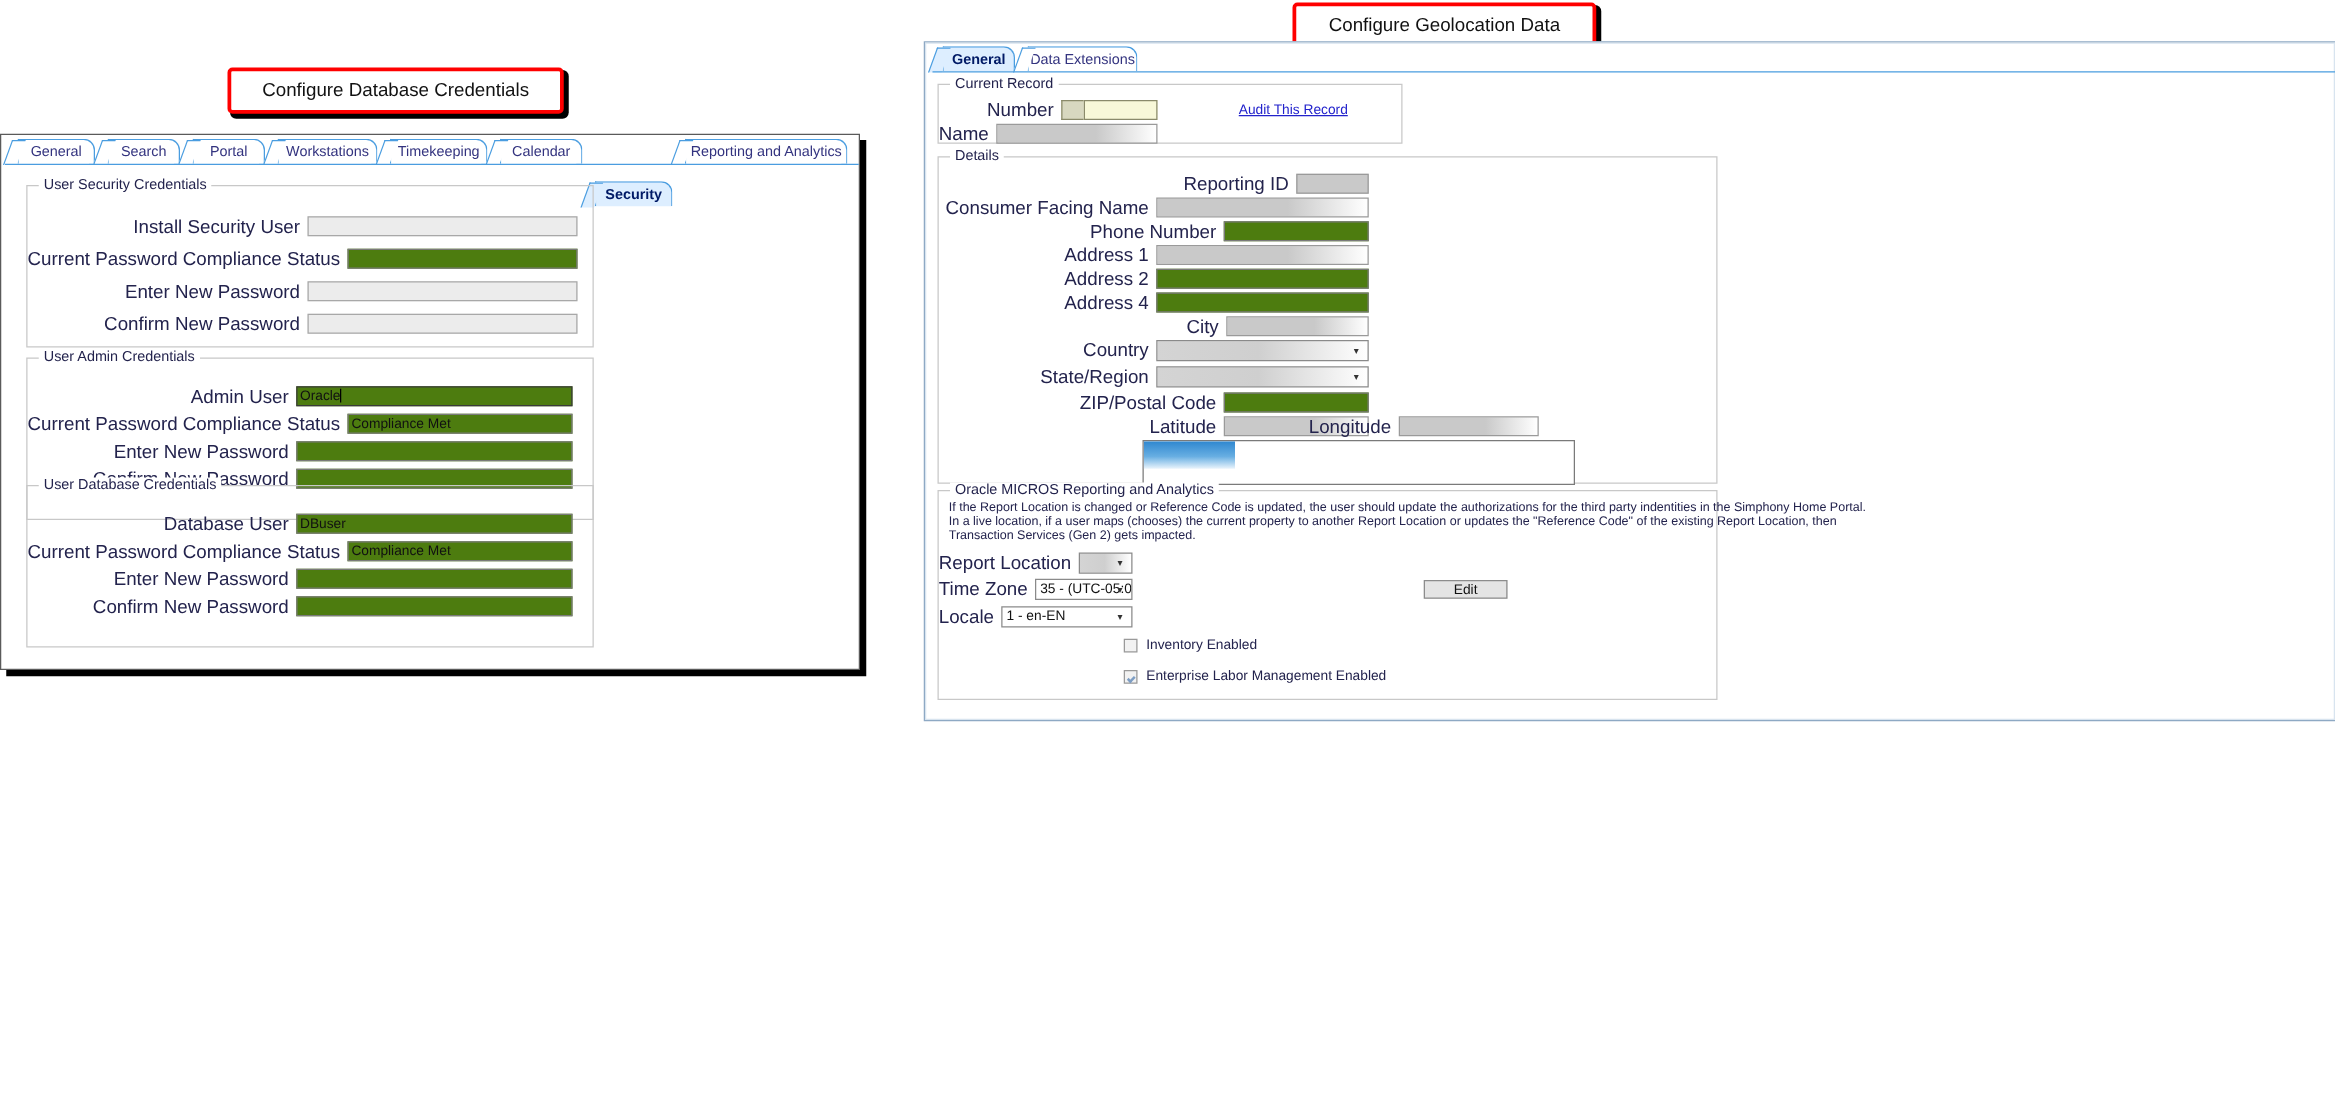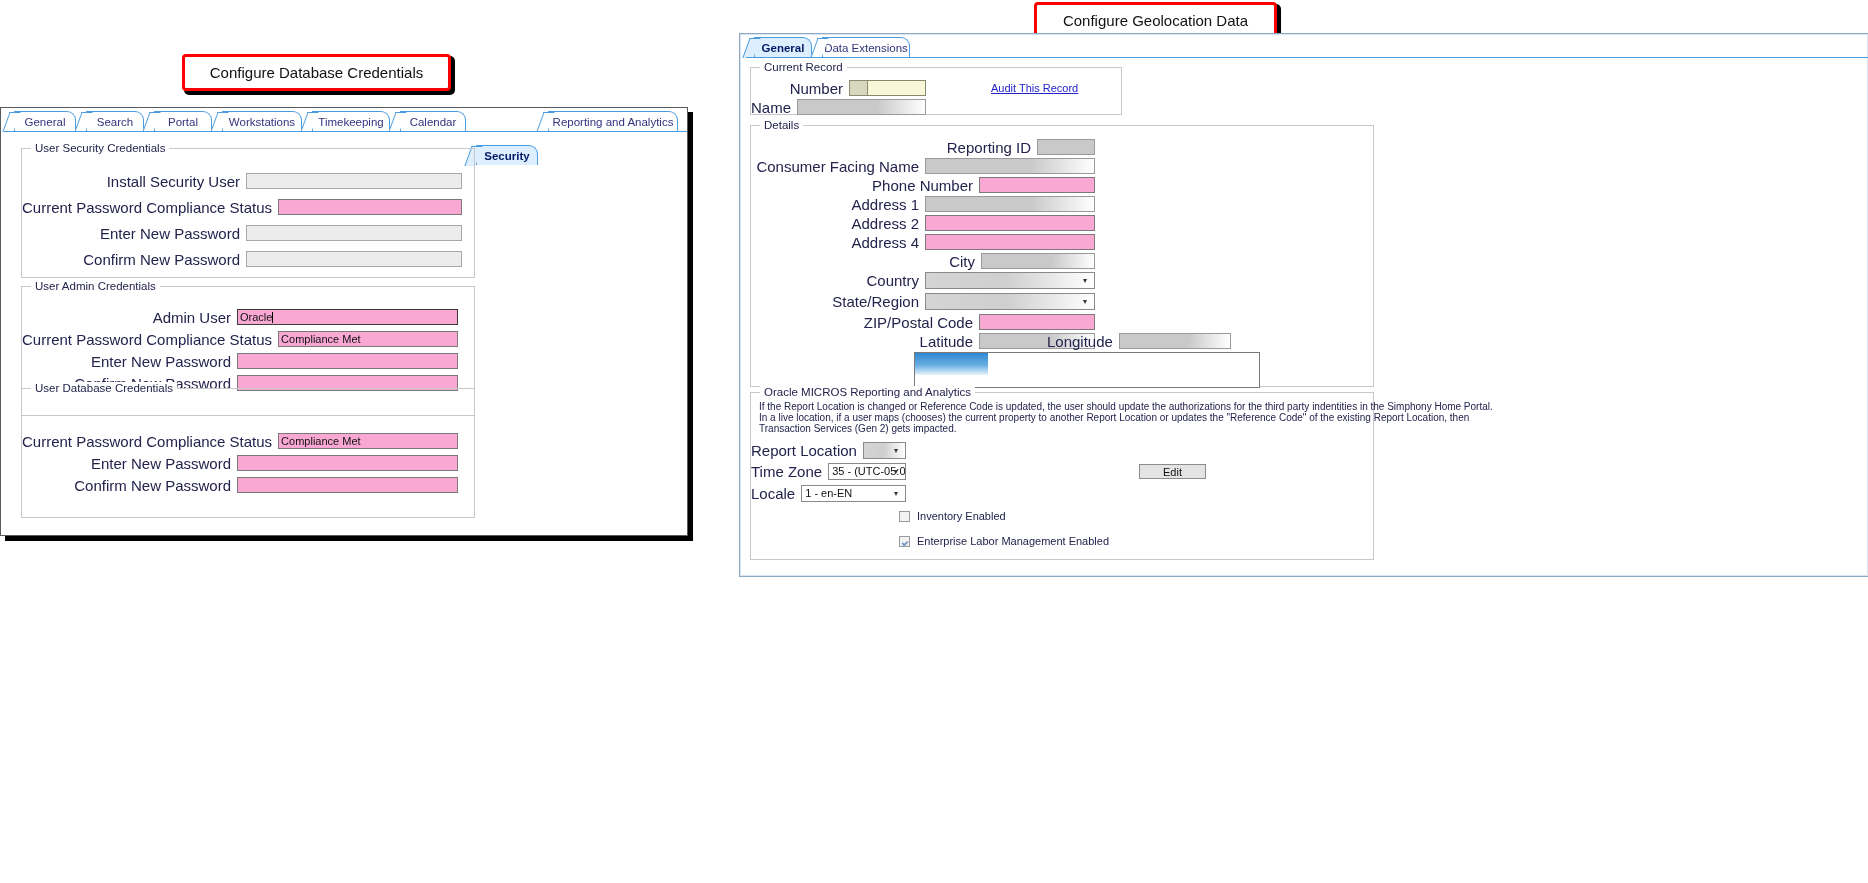--- a/index.html
+++ b/index.html
@@ -36,21 +36,21 @@
 
   
   .grp{position:absolute;border:1px solid #c8c8c8;}
   .grp > .grp-title{position:absolute;top:-7px;left:9px;background:#ffffff;
        padding:0 4px;font-size:11.5px;color:#23234d;white-space:nowrap;}
 
   
   .row{position:absolute;display:flex;align-items:center;height:16px;}
   .lbl{font-size:15px;color:#23234d;text-align:right;white-space:nowrap;
        padding-right:6px;}
-  .fld{box-sizing:border-box;height:16px;border:1px solid #7a7a7a;background:#f9a8d4;
+  .fld{box-sizing:border-box;height:16px;border:1px solid #7a7a7a;background:#4d7c0f;
        font-size:11px;color:#111;padding:0 2px;line-height:14px;overflow:hidden;
        white-space:nowrap;}
   .fld.disabled{background:#ececec;border-color:#a8a8a8;}
   .fld.cream{background:#f8f8d8;border-color:#8a8a6a;}
   .fld.redact{background:linear-gradient(90deg,#c9c9c9 0%,#c9c9c9 62%,#ffffff 100%);}
   .fld.redact-full{background:#c9c9c9;}
   .fld.blueblock{background:linear-gradient(180deg,#2f87d0 0%,#67aee2 55%,#eaf4fc 100%);}
   .swatch-pre{width:18px;height:16px;background:#d8d8c0;border:1px solid #8a8a6a;
        border-right:none;box-sizing:border-box;}
 
@@ -166,20 +166,24 @@
     </div>
     <div class="row" style="left:0px;top:88px;width:436px;justify-content:flex-end;">
       <span class="lbl">Confirm New Password</span>
       <span class="fld" style="width:221px;"></span>
     </div>
   </div>
 
   <div class="grp" style="left:20px;top:280px;width:452px;height:128px;">
     <span class="grp-title">User Database Credentials</span>
 
+    <div class="row" style="left:0px;top:22px;width:436px;justify-content:flex-end;">
+      <span class="lbl">Database User</span>
+      <span class="fld" style="width:221px;">DBuser</span>
+    </div>
     <div class="row" style="left:0px;top:44px;width:436px;justify-content:flex-end;">
       <span class="lbl">Current Password Compliance Status</span>
       <span class="fld" style="width:221px;">Compliance Met</span>
     </div>
     <div class="row" style="left:0px;top:66px;width:436px;justify-content:flex-end;">
       <span class="lbl">Enter New  Password</span>
       <span class="fld" style="width:221px;"></span>
     </div>
     <div class="row" style="left:0px;top:88px;width:436px;justify-content:flex-end;">
       <span class="lbl">Confirm New Password</span>

